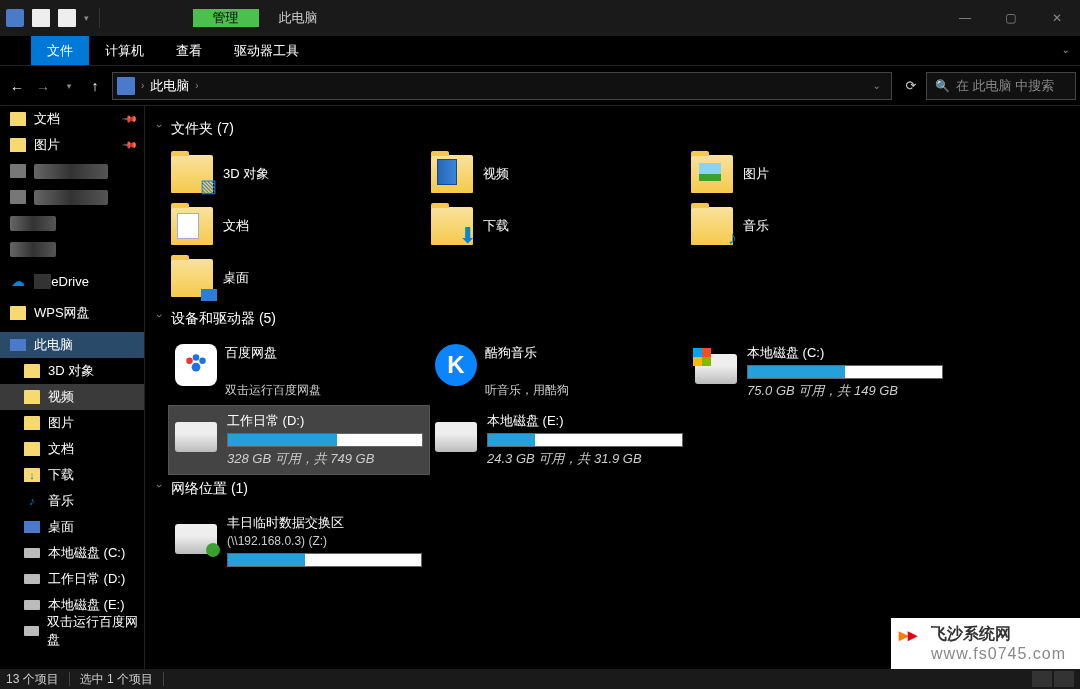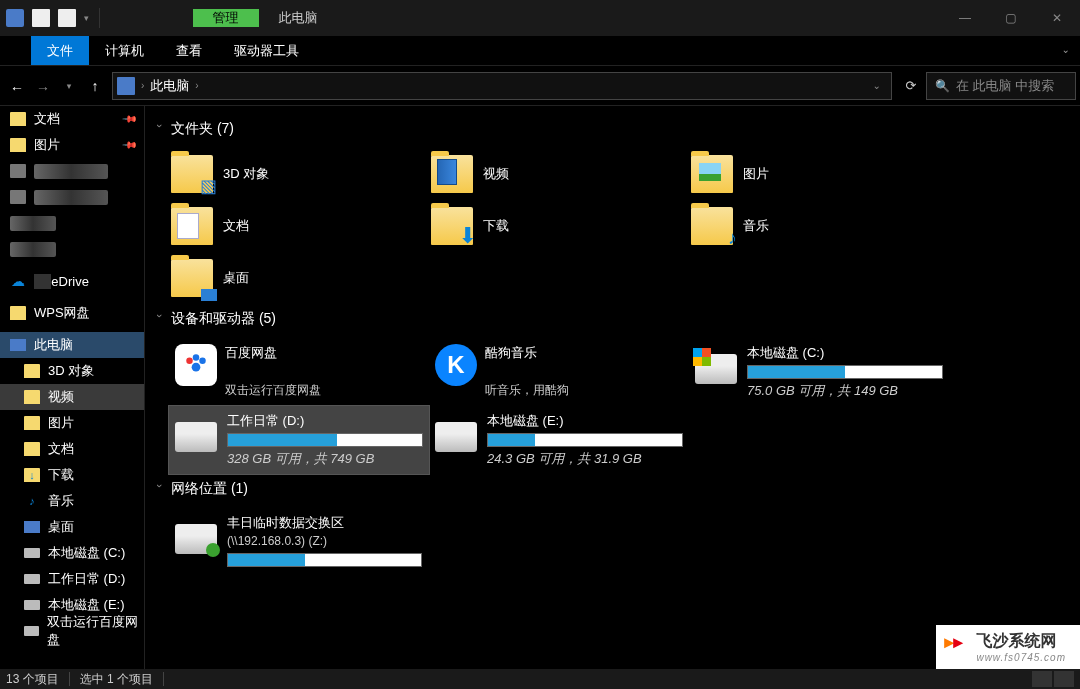--- a/index.html
+++ b/index.html
@@ -95,21 +95,21 @@
 
 .statusbar { position: absolute; bottom: 0; left: 0; right: 0; height: 20px; background: #1a1a1a; display: flex; align-items: center; font-size: 12px; color: #ccc; padding: 0 6px; gap: 10px;}
 .statusbar .sep { width:1px; height:14px; background:#444;}
 .statusbar .modes { margin-left:auto; display:flex; gap:2px;}
 .statusbar .mode { width:20px; height:16px; background:#333;}
 
 
 .watermark { position: absolute; right: 0; bottom: 20px; background: #fff; color: #333; font-size: 16px; padding: 6px 14px 6px 40px; display: flex; align-items: center;}
 .watermark .wl { position:absolute; left:8px; top:6px; font-size:18px; font-weight:bold;}
 .wl .a{color:#ff7a00;} .wl .b{color:#e60012;}
-.watermark .sub { font-size: 10px; color:#888; letter-spacing:1px;font-style:italic;}
+.watermark .sub { font-size: 16px; color:#888; letter-spacing:1px;}
 </style>
 </head>
 <body>
 
 <div class="titlebar">
   <div class="titlebar-icons">
     <div class="ico ico-app"></div>
     <div class="ico ico-doc"></div>
     <div class="ico ico-doc"></div>
     <div class="dd-arrow">▾</div>

